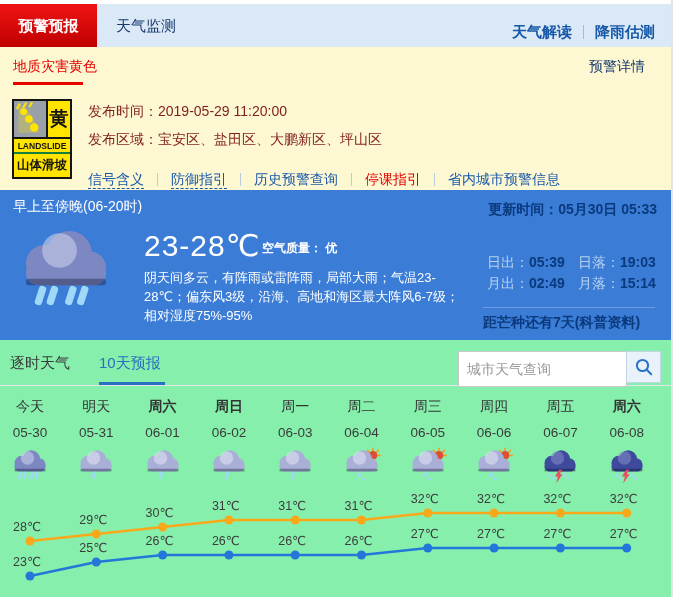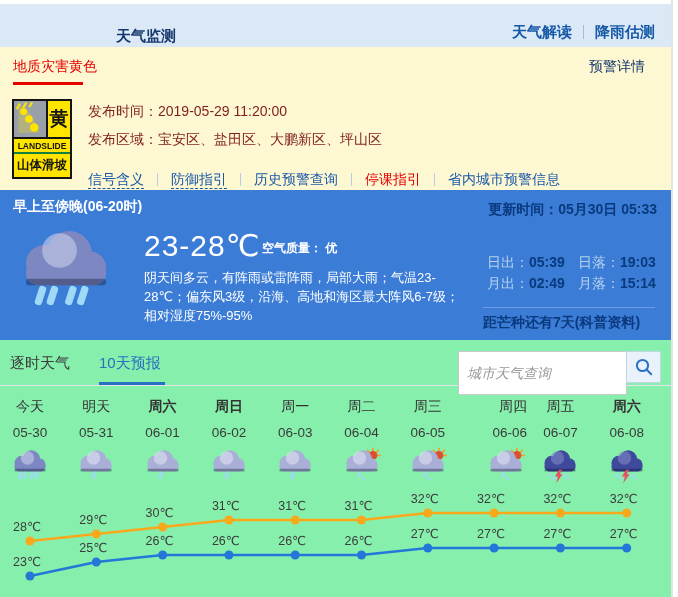--- a/index.html
+++ b/index.html
@@ -5,21 +5,21 @@
   * { margin:0; padding:0; box-sizing:border-box; }
   body { background:#fff; }
   .page { position:relative; width:678px; height:597px; background:#fff; overflow:hidden;
           font-family:"Liberation Sans","DejaVu Sans",sans-serif; }
   .right-gutter { position:absolute; left:671px; top:0; width:2px; height:597px; background:#e4e4e4; }
 
   
   .topbar { position:absolute; left:0; top:4px; width:671px; height:43px; background:#dbe9f6; }
   .tab-warn { position:absolute; left:0; top:0; width:97px; height:43px; line-height:43px; text-align:center;
               background:linear-gradient(180deg,#ef1414,#c00000); color:#fff; font-size:15px; font-weight:bold; cursor:pointer; }
-  .tab-monitor { position:absolute; left:116px; top:0; height:43px; line-height:43px; color:#17386e; font-size:15px; font-weight:bold; cursor:pointer;margin-top:10px; }
+  .tab-monitor { position:absolute; left:116px; top:0; height:43px; line-height:43px; color:#17386e; font-size:15px; font-weight:normal; cursor:pointer; }
   .top-links { position:absolute; right:16px; top:6px; height:43px; line-height:43px; font-size:15px; font-weight:bold; color:#1658a8; }
   .top-links .lnk { cursor:pointer; }
   .vsep { display:inline-block; width:1px; height:14px; background:#a4bdd9; margin:0 11px; vertical-align:-2px; }
 
   
   .warn { position:absolute; left:0; top:47px; width:671px; height:143px; background:#fdf8d2; }
   .warn-title { position:absolute; left:13px; top:11px; color:#e60000; font-size:14px; }
   .warn-underline { position:absolute; left:13px; top:35px; width:70px; height:3px; background:#e60000; }
   .warn-detail { position:absolute; right:26px; top:11px; color:#17386e; font-size:14px; cursor:pointer; }
   .badge { position:absolute; left:12px; top:52px; width:60px; height:80px; background:#ffe400; border:2px solid #141414; display:flex; flex-direction:column; }
@@ -30,60 +30,61 @@
   .badge-cn { flex:1; display:flex; align-items:center; justify-content:center; font-size:12.5px; font-weight:bold; color:#141414; }
   .warn-row { position:absolute; left:88px; font-size:14px; color:#7f1d1d; }
   .warn-links { position:absolute; left:88px; top:124px; font-size:14px; }
   .wlink { color:#1a58aa; cursor:pointer; }
   .wlink.dotted { border-bottom:1px dashed #1a58aa; padding-bottom:1px; }
   .wlink.red { color:#e60000; }
   .vsep2 { display:inline-block; width:1px; height:13px; background:#bccbde; margin:0 13px; vertical-align:-2px; }
 
   
   .now { position:absolute; left:0; top:190px; width:671px; height:150px; background:#3a7cd6; }
-  .period { position:absolute; left:13px; top:8px; color:#fff; font-size:14px; font-weight:bold; }
+  .period { position:absolute; left:13px; top:8px; color:#fff; font-size:14px; font-weight:normal; }
   .update { position:absolute; right:14px; top:11px; color:#0a3a7d; font-size:14px; font-weight:bold; }
   .bigicon { position:absolute; left:14px; top:30px; width:104px; height:100px; }
   .temp { position:absolute; left:144px; top:38px; color:#fff; font-size:30px; letter-spacing:1px; }
   .air { position:absolute; left:262px; top:50px; color:#fff; font-size:12px; font-weight:bold; }
   .desc { position:absolute; left:144px; top:78px; width:320px; color:#fff; font-size:13px; line-height:19px; }
   .sunmoon { position:absolute; left:487px; top:56px; width:180px; font-size:14px; }
   .sm-row { height:21px; line-height:21px; }
   .sm-cell { display:inline-block; }
   .sm-cell.c1 { width:91px;margin-top:6px; }
   .sm-label { color:#b9d3f0; }
   .sm-value { color:#0a3a7d; font-weight:bold; }
   .term-line { position:absolute; left:483px; right:16px; top:117px; border-top:1px solid #6d9ce0; }
   .term { position:absolute; left:483px; top:124px; color:#0a3a7d; font-size:14px; font-weight:bold; cursor:pointer; }
 
   
   .fc { position:absolute; left:0; top:340px; width:671px; height:257px; background:#86efac; }
   .fc-tab1 { position:absolute; left:10px; top:14px; font-size:15px; color:#3a3a3a; cursor:pointer; }
   .fc-tab2 { position:absolute; left:99px; top:14px; font-size:15px; color:#2a6fc0; cursor:pointer; }
   .fc-tab2-underline { position:absolute; left:99px; top:42px; width:66px; height:3px; background:#2a6fc0; }
   .fc-divider { position:absolute; left:0; top:45px; width:671px; height:1px; background:#e2e6ea; }
-  .search-input { position:absolute; left:458px; top:11px; width:169px; height:44px; border:1px solid #c9c9c9; padding:0 8px;
-                  font-size:14px; color:#444; font-family:inherit; outline:none;font-style:italic; }
+  .search-input { position:absolute; left:458px; top:11px; width:169px; height:36px; border:1px solid #c9c9c9; padding:0 8px;
+                  font-size:14px; color:#444; font-family:inherit; outline:none; }
   .search-input::placeholder { color:#999; }
   .search-btn { position:absolute; left:626px; top:11px; width:35px; height:32px; background:#e9f2fb; border:1px solid #c3d4e6;
                 display:flex; align-items:center; justify-content:center; cursor:pointer; }
   .fcol { position:absolute; top:58px; width:66px; text-align:center; cursor:pointer; }
   .dname { font-size:14px; color:#333; }
   .dname.b { font-weight:bold; }
   .ddate { font-size:13.5px; color:#3a3a3a; margin-top:9px; }
   .dicon { margin-top:7px; width:42px; height:37px; display:inline-block; }
   .chart { position:absolute; left:0; top:148px; width:671px; height:109px; }
 </style>
 </head>
 <body>
 
 <div class="page">
   <div class="right-gutter"></div>
 
   <div class="topbar">
+    <div class="tab-warn">预警预报</div>
     <div class="tab-monitor">天气监测</div>
     <div class="top-links">
       <span class="lnk">天气解读</span><span class="vsep"></span><span class="lnk">降雨估测</span>
     </div>
   </div>
 
   <div class="warn">
     <div class="warn-title">地质灾害黄色</div>
     <div class="warn-underline"></div>
     <div class="warn-detail">预警详情</div>
@@ -230,21 +231,21 @@
               <circle cx="37" cy="10" r="5.2" fill="#dd4f33"></circle>
               <circle cx="14" cy="19" r="8.5" fill="#a9afd7"></circle>
               <circle cx="25.5" cy="14.5" r="10.5" fill="#a9afd7"></circle>
               <circle cx="35" cy="21" r="7.5" fill="#a9afd7"></circle>
               <rect x="5.5" y="18" width="37" height="11" rx="5.5" fill="#a9afd7"></rect>
               <circle cx="21" cy="13" r="8" fill="#dde0f1" opacity="0.6"></circle>
               <rect x="5.5" y="26" width="37" height="3" rx="1.5" fill="rgba(10,12,40,0.35)"></rect>
               <rect x="20" y="30" width="3.4" height="6" rx="1.4" fill="#9fd9f7" transform="rotate(18 20 30)"></rect>
               <rect x="24.5" y="36" width="3.4" height="3.5" rx="1.4" fill="#9fd9f7" transform="rotate(18 24.5 36)"></rect>
             </svg></span></div>
-        <div class="fcol" style="left: 461.1px; text-align: right;"><div class="dname">周四</div><div class="ddate">06-06</div><span class="dicon"><svg viewBox="0 0 48 44" width="100%" height="100%">
+        <div class="fcol" style="left: 461.1px;"><div class="dname">周四</div><div class="ddate">06-06</div><span class="dicon"><svg viewBox="0 0 48 44" width="100%" height="100%">
               <g stroke="#f0a030" stroke-width="2" stroke-linecap="round">
                 <line x1="37" y1="1.5" x2="37" y2="4.5"></line>
                 <line x1="43.5" y1="4" x2="41.5" y2="6"></line>
                 <line x1="45.5" y1="10" x2="42.5" y2="10"></line>
                 <line x1="30.5" y1="4" x2="32.5" y2="6"></line>
                 <line x1="28.5" y1="10" x2="31.5" y2="10"></line>
               </g>
               <circle cx="37" cy="10" r="5.2" fill="#dd4f33"></circle>
               <circle cx="14" cy="19" r="8.5" fill="#a9afd7"></circle>
               <circle cx="25.5" cy="14.5" r="10.5" fill="#a9afd7"></circle>

